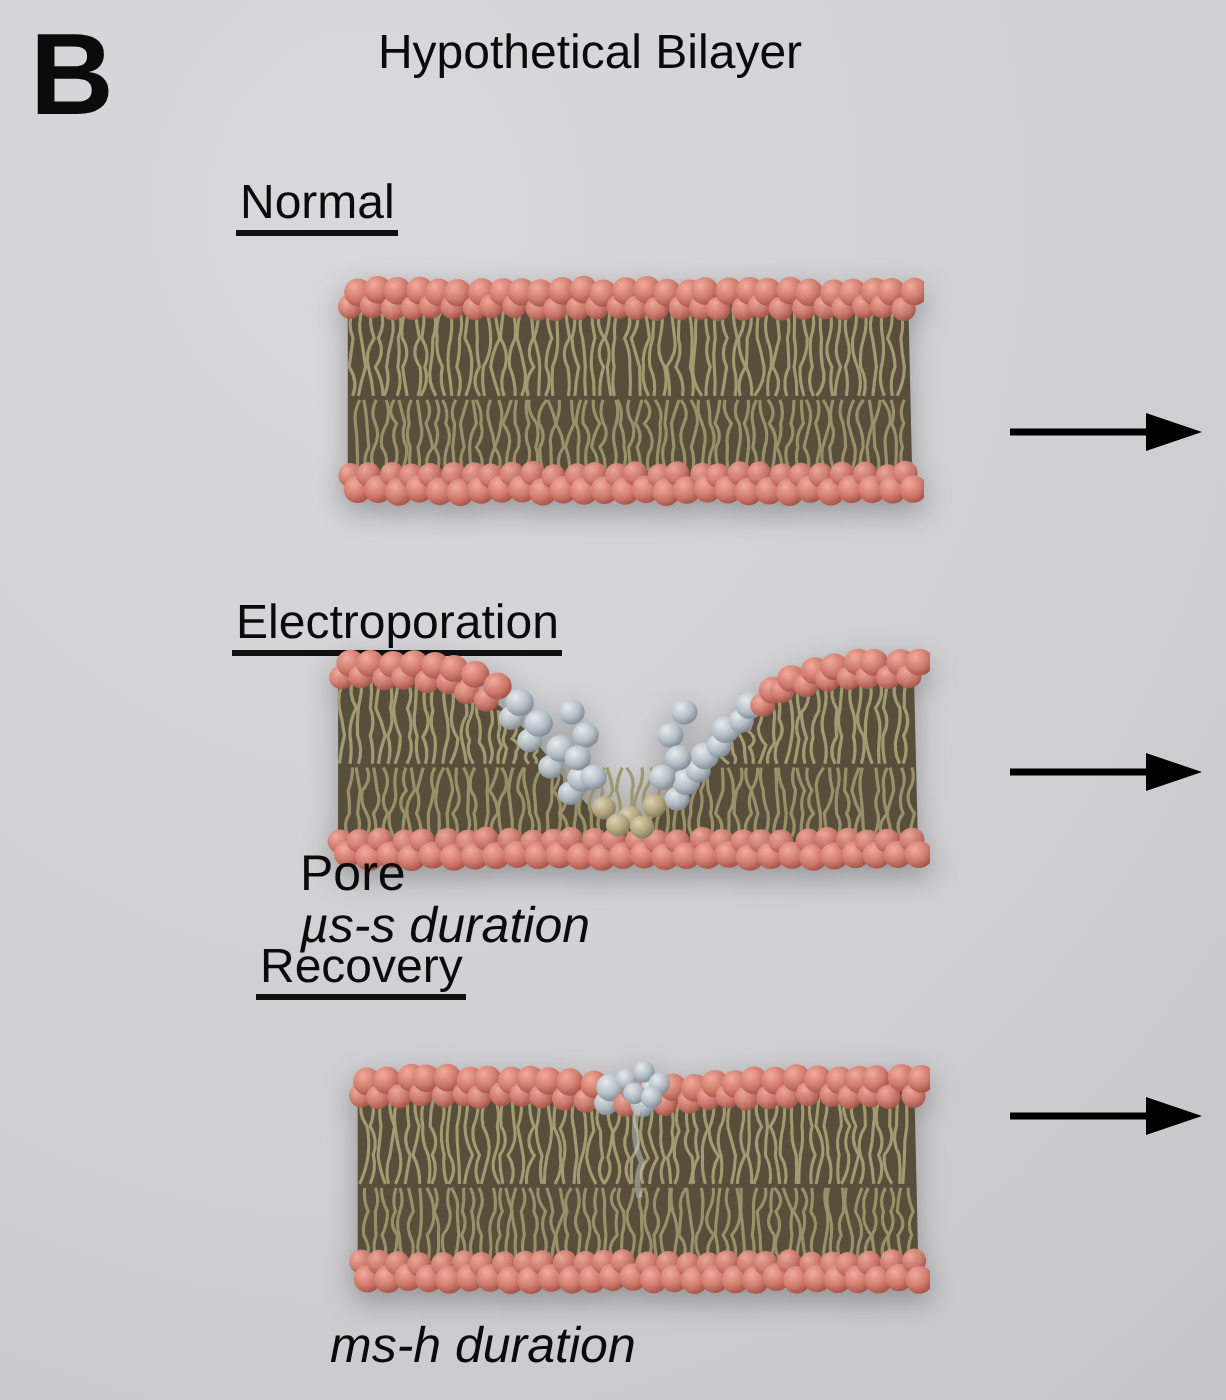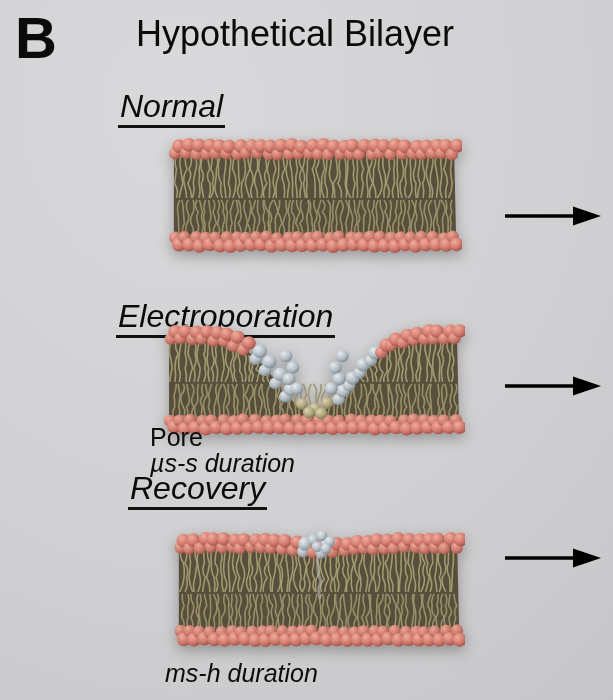--- a/index.html
+++ b/index.html
@@ -3,22 +3,22 @@
 <meta charset="utf-8">
 <style>
   html,body{margin:0;padding:0;}
   body{
     width:613px;height:700px;overflow:hidden;position:relative;
     background:radial-gradient(130% 130% at 30% 15%, #d9d8da 0%, #d0cfd1 50%, #c2c1c3 100%);
     font-family:"Liberation Sans", sans-serif;color:#0b0b0b;
   }
   .abs{position:absolute;}
   .panel-label{left:15px;top:4px;font-size:58px;font-weight:700;letter-spacing:1px;}
-  .fig-title{left:95px;top:14px;width:400px;text-align:center;font-size:36px;line-height:1.12;}
-  .sec-heading{font-size:32px;font-style:italic;}
+  .fig-title{left:95px;top:14px;width:400px;text-align:center;font-size:24px;line-height:1.12;}
+  .sec-heading{font-size:24px;}
   .sec-heading span{display:inline-block;border-bottom:3px solid #111;padding:0 2px 1px 2px;line-height:1.05;}
   .bilayer{filter:drop-shadow(0 5px 7px rgba(0,0,0,0.28));}
   .caption{width:300px;text-align:left;font-size:25px;}
   .caption.it{font-style:italic;}
   .arrow{width:100px;height:26px;}
 </style>
 </head>
 <body>
 
 <div class="abs panel-label">B</div>

